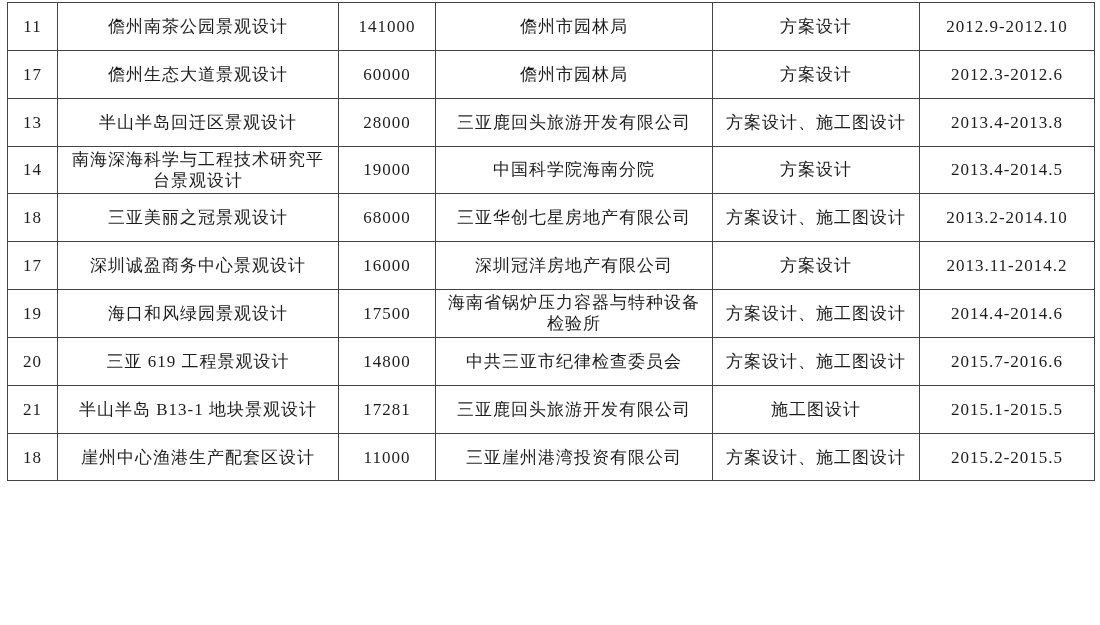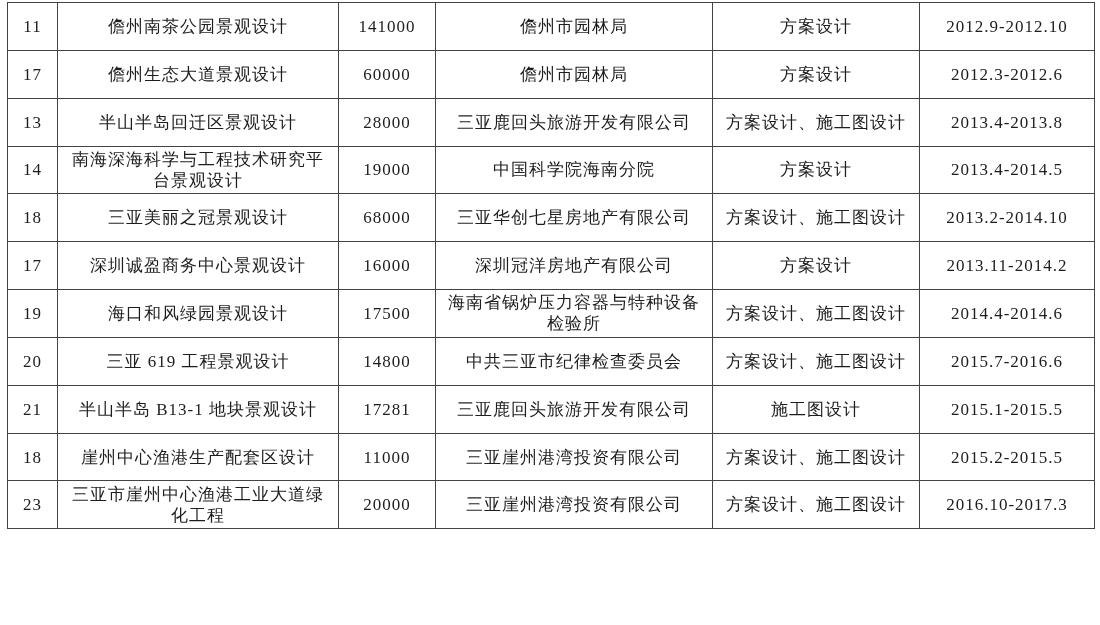--- a/index.html
+++ b/index.html
@@ -137,23 +137,15 @@
     <td class="cell-period">2015.1-2015.5</td>
   </tr>
         <tr>
     <td class="cell-no">18</td>
     <td class="cell-project">崖州中心渔港生产配套区设计</td>
     <td class="cell-amount">11000</td>
     <td class="cell-client">三亚崖州港湾投资有限公司</td>
     <td class="cell-scope">方案设计、施工图设计</td>
     <td class="cell-period">2015.2-2015.5</td>
   </tr>
-        <tr>
-    <td class="cell-no">23</td>
-    <td class="cell-project">三亚市崖州中心渔港工业大道绿化工程</td>
-    <td class="cell-amount">20000</td>
-    <td class="cell-client">三亚崖州港湾投资有限公司</td>
-    <td class="cell-scope">方案设计、施工图设计</td>
-    <td class="cell-period">2016.10-2017.3</td>
-  </tr>
       </tbody>
   </table>
 </div>
 
 </body></html>

